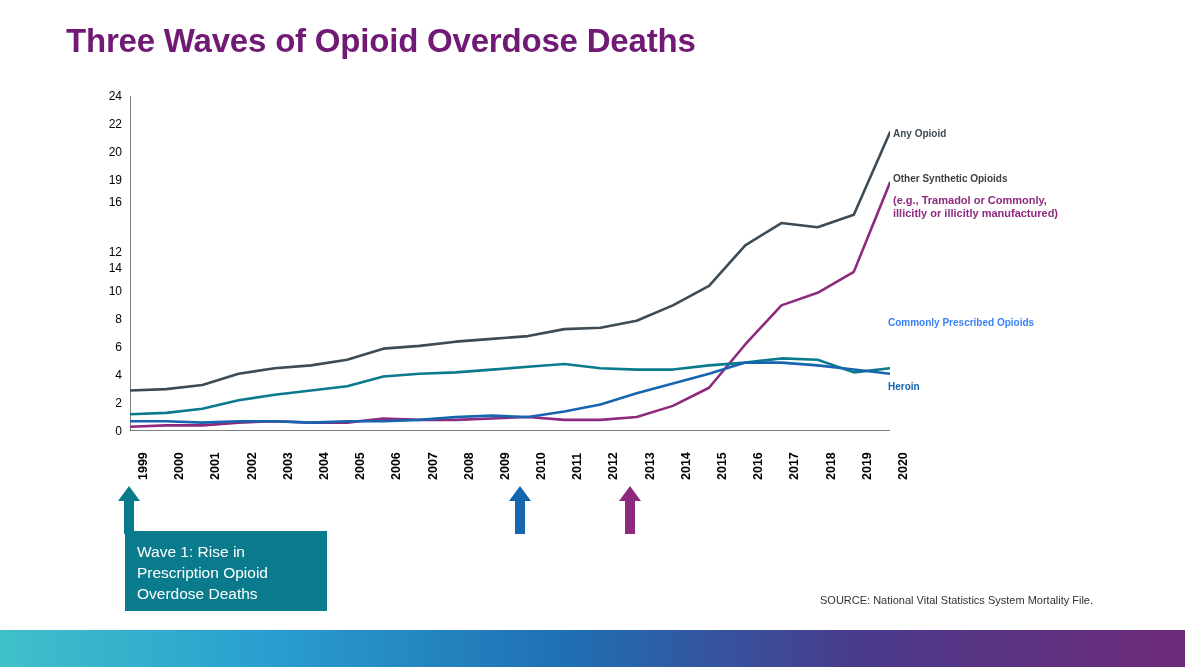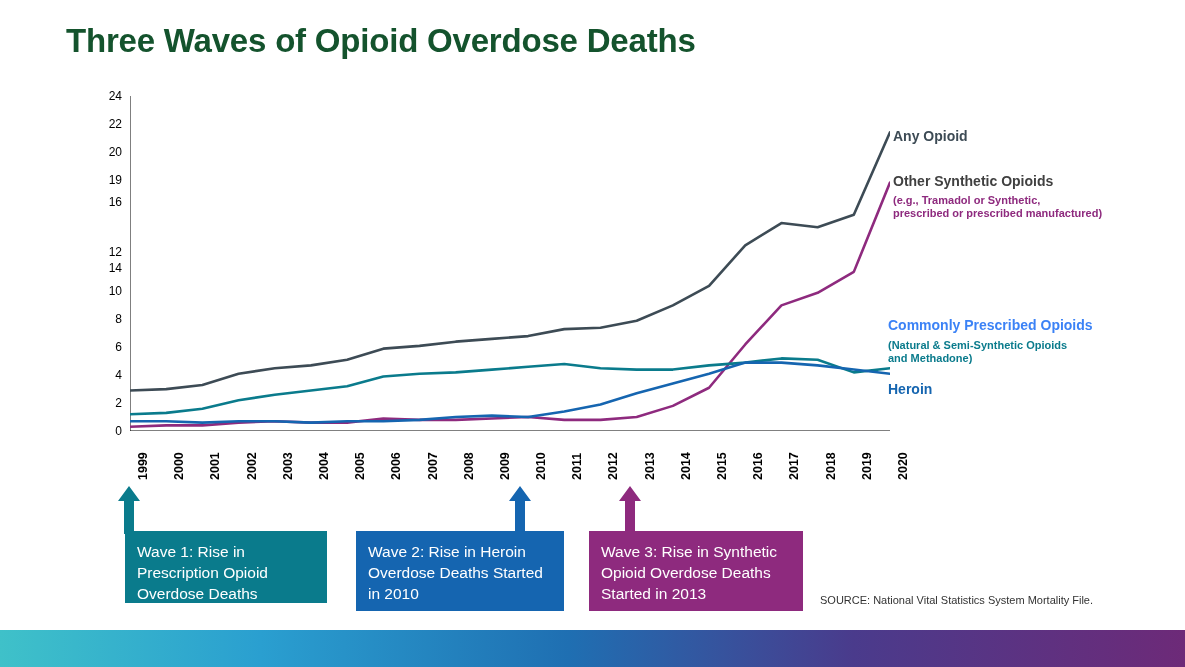--- a/index.html
+++ b/index.html
@@ -20,21 +20,21 @@
     height: 667px;
     background: #ffffff;
   }
   
   #chart-title {
     position: absolute;
     left: 66px;
     top: 22px;
     font-size: 33px;
     font-weight: bold;
-    color: #14532d;
+    color: #701a75;
     letter-spacing: -0.2px;
     white-space: nowrap;
   }
   
   #plot-area {
     position: absolute;
     left: 130px;
     top: 96px;
     width: 760px;
     height: 335px;
@@ -72,21 +72,21 @@
     font-size: 12.5px;
     font-weight: bold;
     color: #000;
     transform: rotate(-90deg);
     transform-origin: left top;
     white-space: nowrap;
   }
   
   .series-label {
     position: absolute;
-    font-size: 14px;
+    font-size: 10px;
     font-weight: bold;
     white-space: nowrap;
   }
   .series-sub {
     position: absolute;
     font-size: 11px;
     font-weight: bold;
     line-height: 13px;
     white-space: nowrap;
   }
@@ -100,21 +100,21 @@
   
   .wave-box {
     position: absolute;
     color: #ffffff;
     font-size: 15.5px;
     line-height: 21px;
     padding: 10px 12px;
     box-sizing: border-box;
     text-align: left;
   }
-  #wave1-box { left: 125px; top: 531px; width: 202px; height: 72px; background: #0a7b8c; }
+  #wave1-box { left: 125px; top: 531px; width: 202px; height: 80px; background: #0a7b8c; }
   #wave2-box { left: 356px; top: 531px; width: 208px; height: 80px; background: #1565b0; }
   #wave3-box { left: 589px; top: 531px; width: 214px; height: 80px; background: #8e2a7e; }
 
   .wave-arrow {
     position: absolute;
   }
   #source-note {
     position: absolute;
     left: 820px;
     top: 594px;
@@ -189,40 +189,34 @@
       <div class="xtick" style="left: 621.238px; top: 44px;">2016</div>
       <div class="xtick" style="left: 657.429px; top: 44px;">2017</div>
       <div class="xtick" style="left: 693.619px; top: 44px;">2018</div>
       <div class="xtick" style="left: 729.81px; top: 44px;">2019</div>
       <div class="xtick" style="left: 766px; top: 44px;">2020</div>
     </div>
 
   <div class="series-label" id="label-any-opioid">Any Opioid</div>
   <div class="series-label" id="label-other-synth">Other Synthetic Opioids</div>
   <div class="series-sub" id="sub-other-synth">
-      <div>(e.g., Tramadol or Synthetic,</div>
-      <div>prescribed or prescribed manufactured)</div>
+      <div>(e.g., Tramadol or Commonly,</div>
+      <div>illicitly or illicitly manufactured)</div>
     </div>
   <div class="series-label" id="label-commonly">Commonly Prescribed Opioids</div>
-  <div class="series-sub" id="sub-commonly">
-      <div>(Natural &amp; Semi-Synthetic Opioids</div>
-      <div>and Methadone)</div>
-    </div>
   <div class="series-label" id="label-heroin">Heroin</div>
 
   <svg class="wave-arrow" id="wave1-arrow" style="left:117px; top:486px;" width="24" height="48">
     <polygon points="12,0 23,15 17,15 17,48 7,48 7,15 1,15" fill="#0a7b8c"></polygon>
   </svg>
   <svg class="wave-arrow" id="wave2-arrow" style="left:508px; top:486px;" width="24" height="48">
     <polygon points="12,0 23,15 17,15 17,48 7,48 7,15 1,15" fill="#1565b0"></polygon>
   </svg>
   <svg class="wave-arrow" id="wave3-arrow" style="left:618px; top:486px;" width="24" height="48">
     <polygon points="12,0 23,15 17,15 17,48 7,48 7,15 1,15" fill="#8e2a7e"></polygon>
   </svg>
 
   <div class="wave-box" id="wave1-box"><span>Wave 1: Rise in Prescription Opioid Overdose Deaths</span></div>
-  <div class="wave-box" id="wave2-box"><span>Wave 2: Rise in Heroin Overdose Deaths Started in 2010</span></div>
-  <div class="wave-box" id="wave3-box"><span>Wave 3: Rise in Synthetic Opioid Overdose Deaths Started in 2013</span></div>
 
   <div id="source-note">SOURCE: National Vital Statistics System Mortality File.</div>
 
   <div id="bottom-bar"></div>
 </div>
 
 </body></html>

